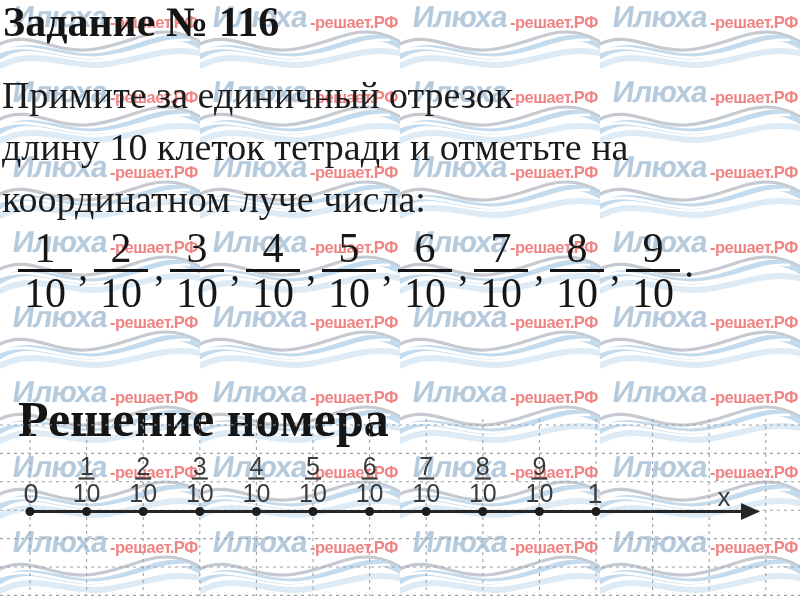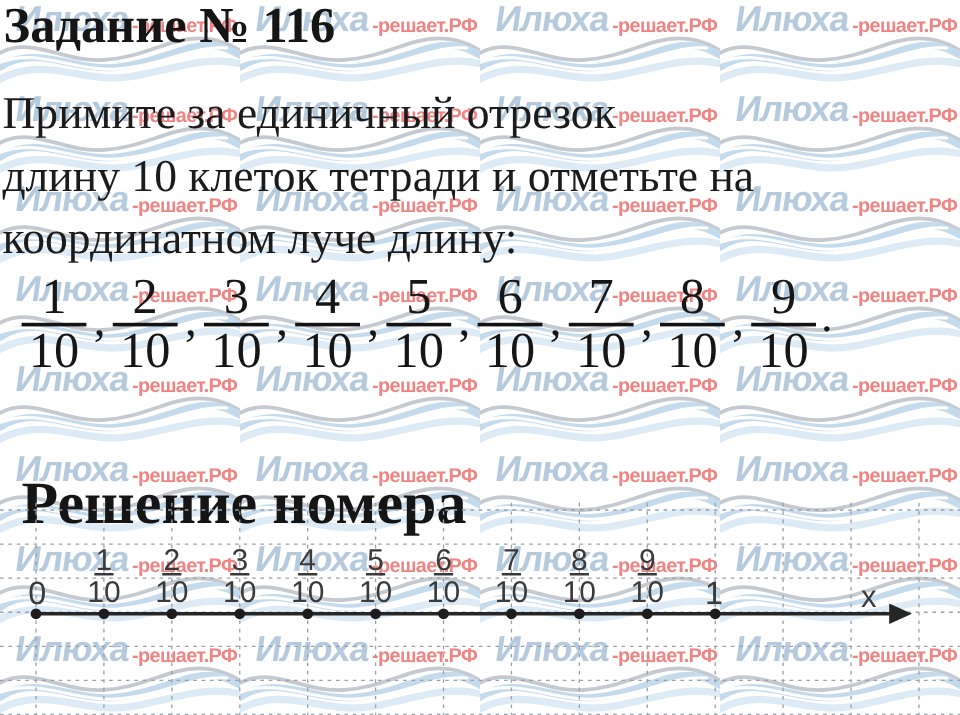--- a/index.html
+++ b/index.html
@@ -355,21 +355,21 @@
         </svg>
       </div>
     </div>
 
   <div class="content">
     <h1 class="title">Задание № 116</h1>
 
     <div class="problem">
       <div>Примите за единичный отрезок</div>
       <div>длину 10 клеток тетради и отметьте на</div>
-      <div>координатном луче длину:</div>
+      <div>координатном луче числа:</div>
     </div>
 
     <div class="fractions" id="fractions">
         <div class="frac">
           <span class="num">1</span>
           <span class="bar"></span>
           <span class="den">10</span>
         </div>
         <span class="sep">,</span>
         <div class="frac">

